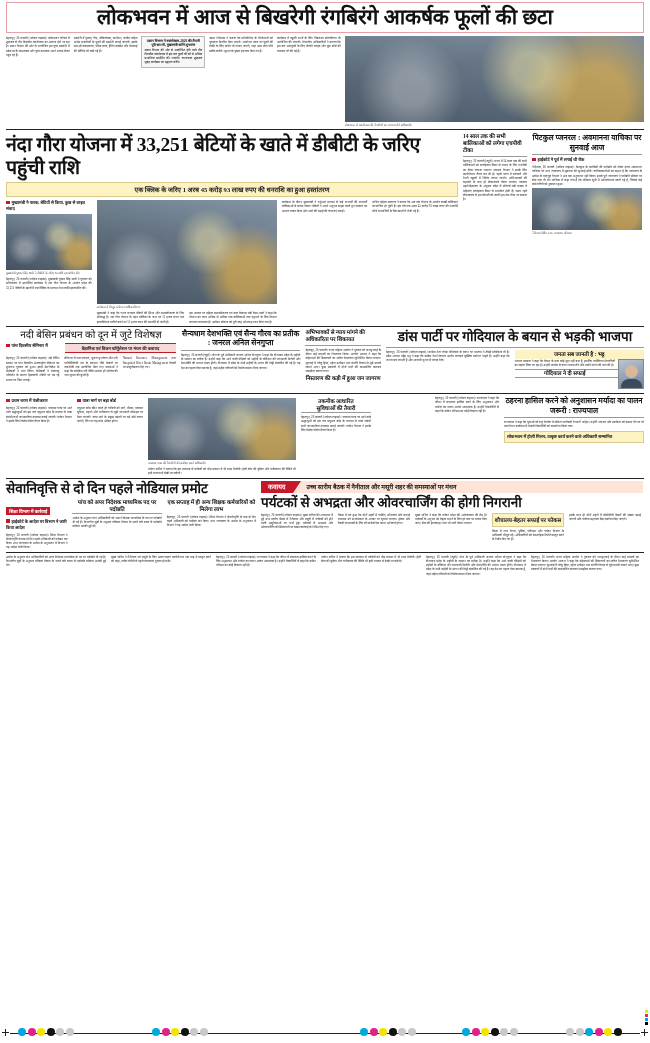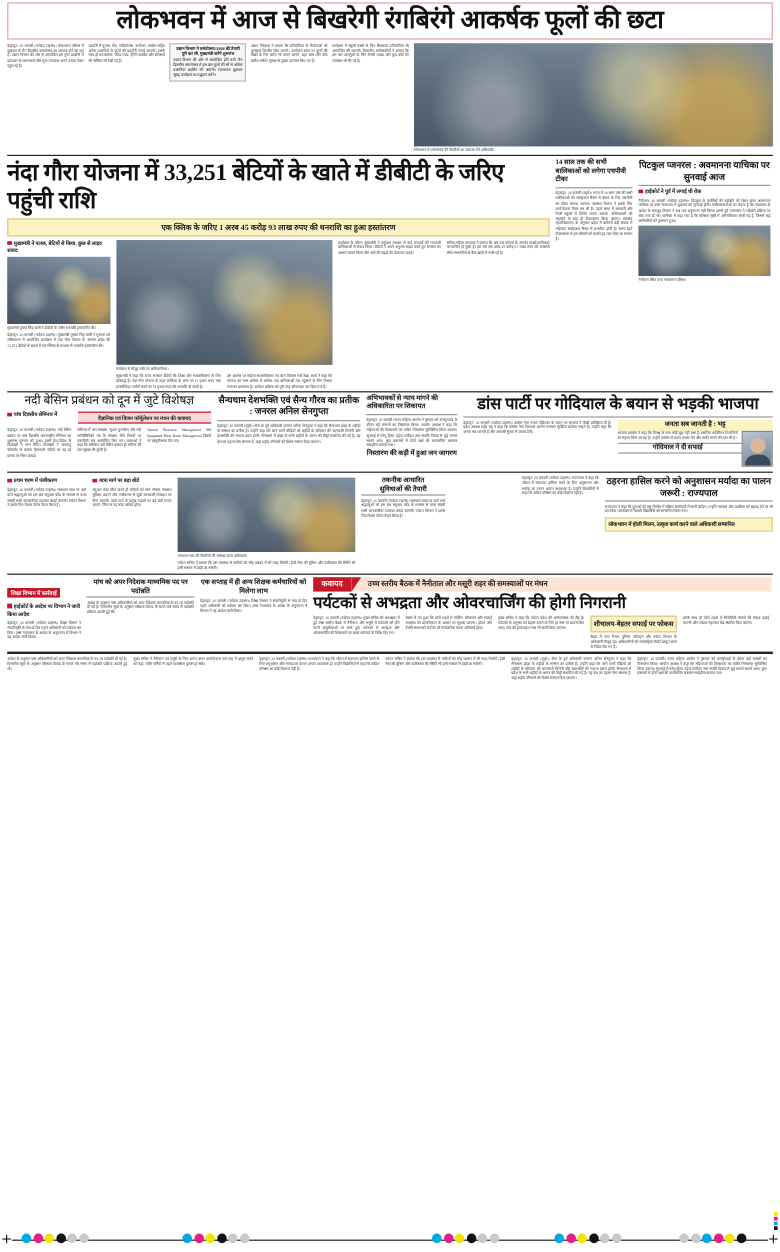--- a/index.html
+++ b/index.html
@@ -324,20 +324,21 @@
         <div class="rule-thin"></div>
         <div class="col-text">राज्यपाल ने कहा कि युवाओं को राष्ट्र निर्माण में सक्रिय भागीदारी निभानी चाहिए। उन्होंने नवाचार और उद्यमिता को बढ़ावा देने पर भी बल दिया। कार्यक्रम में मेधावी विद्यार्थियों को सम्मानित किया गया।</div>
         <div class="bullet-red-box" style="margin-top:2px">लोकभवन में होली मिलन, उत्कृष्ट कार्य करने वाले अधिकारी सम्मानित</div>
       </div>
     </div>
 
     <div class="rule-blk"></div>
 
     <div class="hgrid">
       <div style="width:250px">
+        <div class="hl-lg">सेवानिवृत्ति से दो दिन पहले नोडियाल प्रमोट</div>
         <div class="hgrid" style="margin-top:2px">
           <div style="width:62px">
             <div class="red-tag-sm">शिक्षा विभाग में कार्रवाई</div>
             <div class="bullet-line" style="margin-top:2px">हाईकोर्ट के आदेश पर विभाग ने जारी किया आदेश</div>
             <div class="col-text" style="margin-top:2px">देहरादून, 26 फरवरी (नवोदय टाइम्स)। शिक्षा विभाग ने सेवानिवृत्ति से मात्र दो दिन पहले अधिकारी को पदोन्नत कर दिया। उच्च न्यायालय के आदेश के अनुपालन में विभाग ने यह आदेश जारी किया।</div>
           </div>
           <div style="width:90px">
             <div class="hl-xs" style="text-align:center;border-bottom:1px solid #999">पांच को अपर निदेशक माध्यमिक पद पर पदोन्नति</div>
             <div class="col-text" style="margin-top:2px">आदेश के अनुसार पांच अधिकारियों को अपर निदेशक माध्यमिक के पद पर पदोन्नति दी गई है। विभागीय सूत्रों के अनुसार वरिष्ठता विवाद के चलते लंबे समय से पदोन्नति प्रक्रिया अटकी हुई थी।</div>
           </div>

